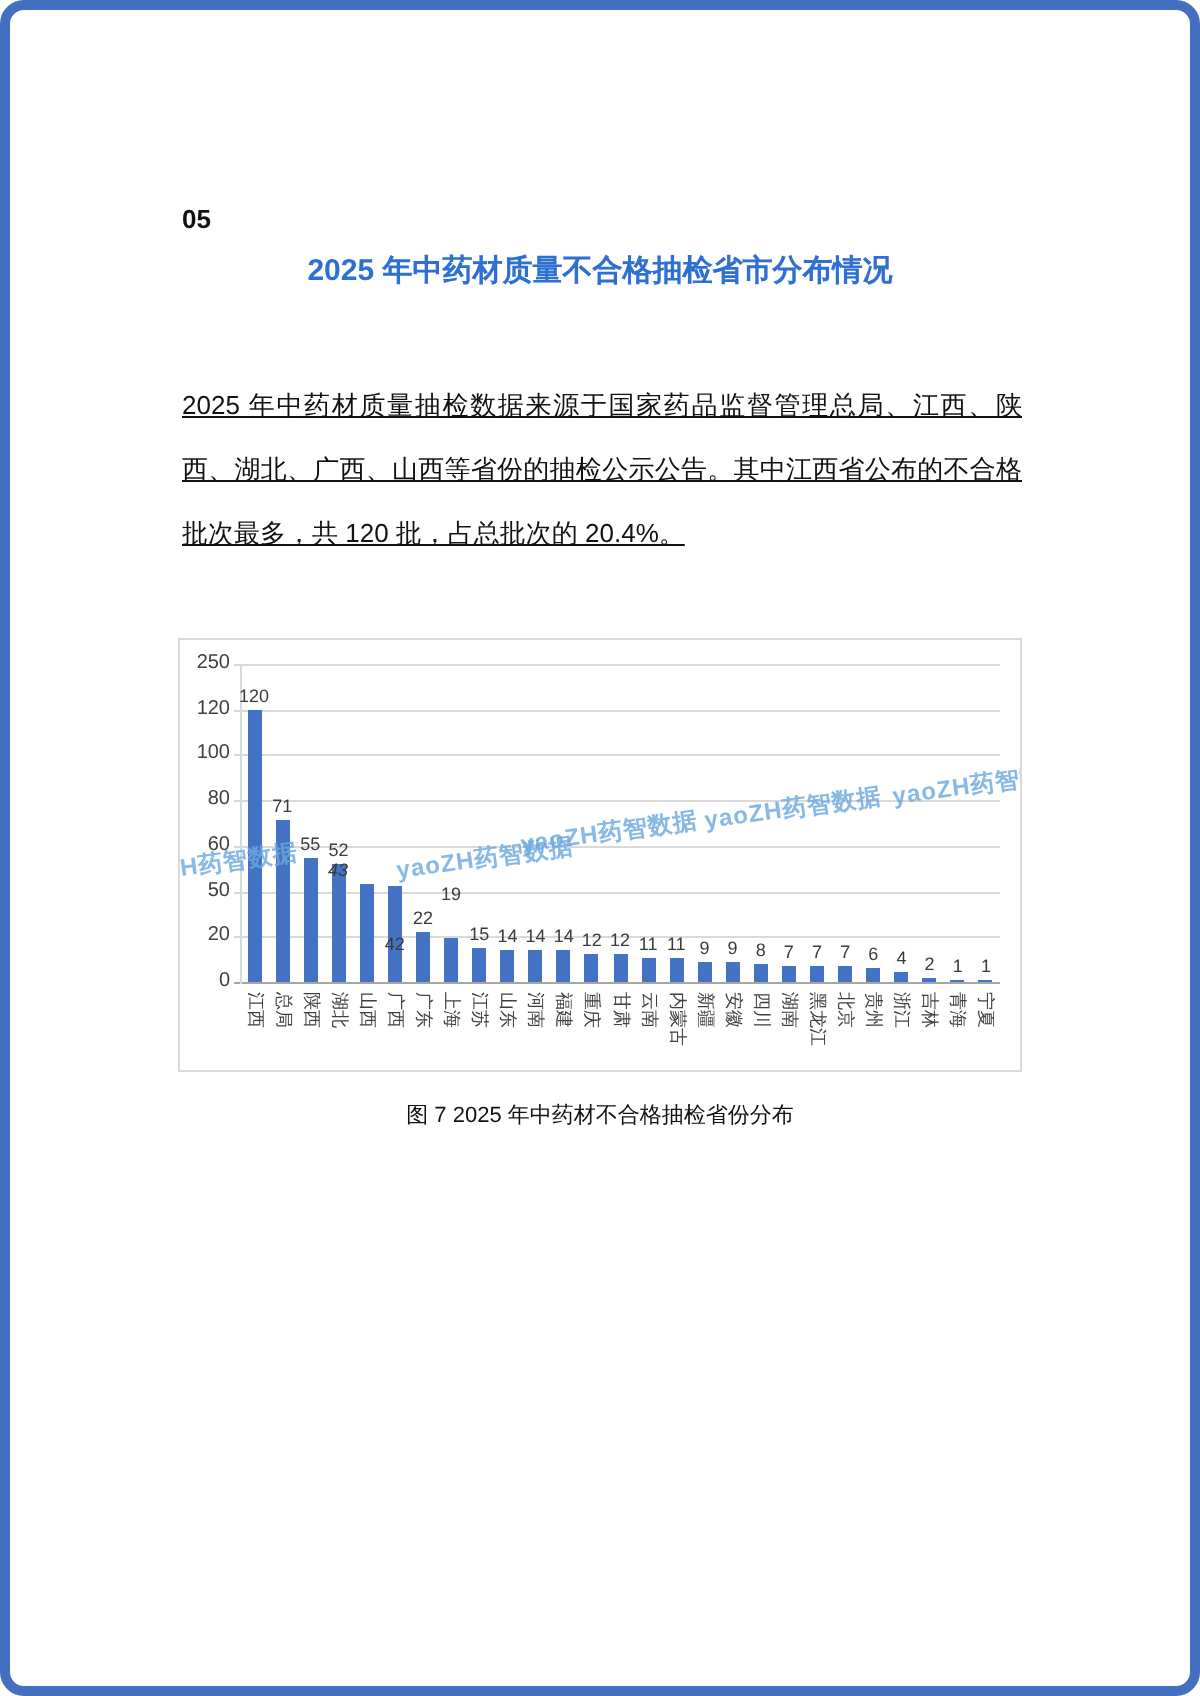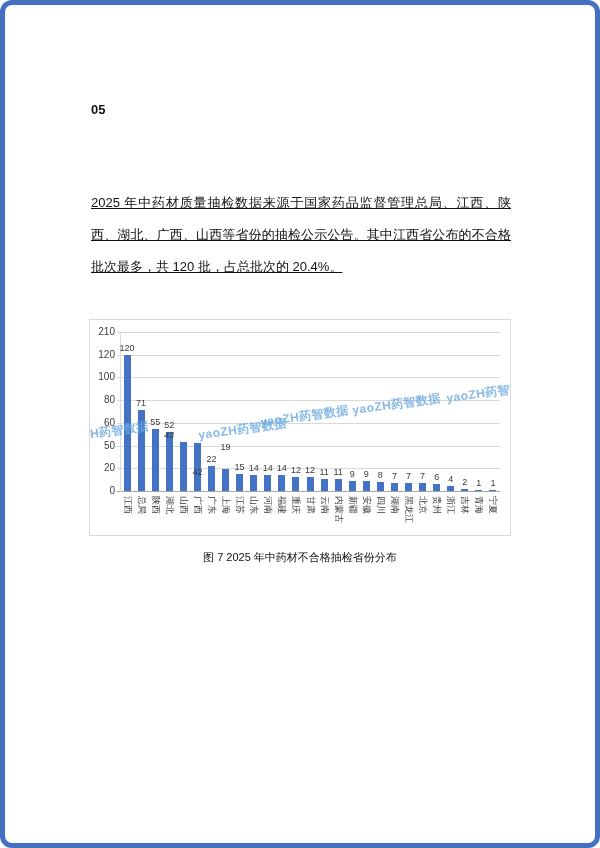--- a/index.html
+++ b/index.html
@@ -92,40 +92,41 @@
   }
 </style>
 </head>
 <body>
 
 <div class="page">
   <div class="page-frame"></div>
 
   <div class="section-num">05</div>
 
+  <div class="page-title">2025 年中药材质量不合格抽检省市分布情况</div>
 
   <p class="body-para para-1">2025 年中药材质量抽检数据来源于国家药品监督管理总局、江西、陕西、湖北、广西、山西等省份的抽检公示公告。其中江西省公布的不合格批次最多，共 120 批，占总批次的 20.4%。</p>
 
   <div class="chart-box" id="chart-box">
       <div class="gridline baseline" style="left: 27px; width: 383px; top: 171px;"></div>
       <div class="ylab" style="left: 1px; top: 166px;">0</div>
       <div class="gridline" style="left: 27px; width: 383px; top: 148.286px;"></div>
       <div class="ylab" style="left: 1px; top: 143.286px; text-align: right;">20</div>
       <div class="gridline" style="left: 27px; width: 383px; top: 125.571px;"></div>
       <div class="ylab" style="left: 1px; top: 120.571px;">50</div>
       <div class="gridline" style="left: 27px; width: 383px; top: 102.857px;"></div>
       <div class="ylab" style="left: 1px; top: 97.8571px;">60</div>
       <div class="gridline" style="left: 27px; width: 383px; top: 80.1429px;"></div>
       <div class="ylab" style="left: 1px; top: 75.1429px;">80</div>
       <div class="gridline" style="left: 27px; width: 383px; top: 57.4286px;"></div>
       <div class="ylab" style="left: 1px; top: 52.4286px;">100</div>
       <div class="gridline" style="left: 27px; width: 383px; top: 34.7143px;"></div>
       <div class="ylab" style="left: 1px; top: 29.7143px;">120</div>
       <div class="gridline" style="left: 27px; width: 383px; top: 12px;"></div>
-      <div class="ylab" style="left: 1px; top: 7px;">210</div>
+      <div class="ylab" style="left: 1px; top: 7px;">250</div>
       <div class="y-axis-line" style="left: 30px; top: 12px; height: 160px;"></div>
       <div class="bar" style="left: 33.537px; width: 7px; top: 35px; height: 136px;"></div>
       <div class="vlab" style="left: 25.037px; width: 24px; top: 23px;">120</div>
       <div class="xlab" style="left: 41.537px; top: 176px;">江西</div>
       <div class="bar" style="left: 47.6111px; width: 7px; top: 90px; height: 81px;"></div>
       <div class="vlab" style="left: 39.1111px; width: 24px; top: 78px;">71</div>
       <div class="xlab" style="left: 55.6111px; top: 176px;">总局</div>
       <div class="bar" style="left: 61.6852px; width: 7px; top: 109px; height: 62px;"></div>
       <div class="vlab" style="left: 53.1852px; width: 24px; top: 97px;">55</div>
       <div class="xlab" style="left: 69.6852px; top: 176px;">陕西</div>

